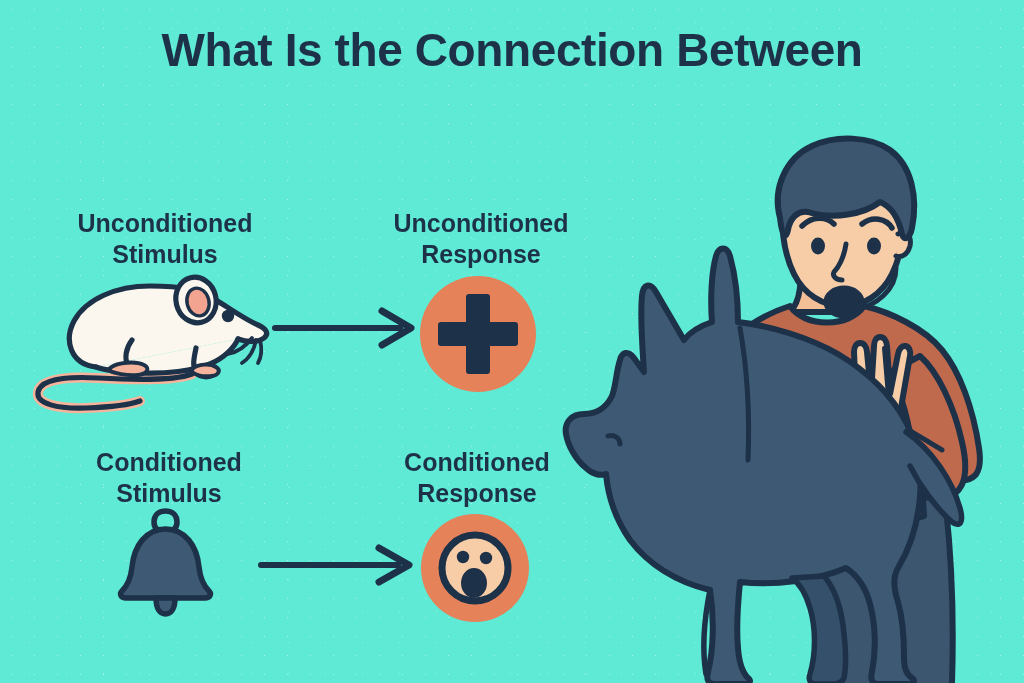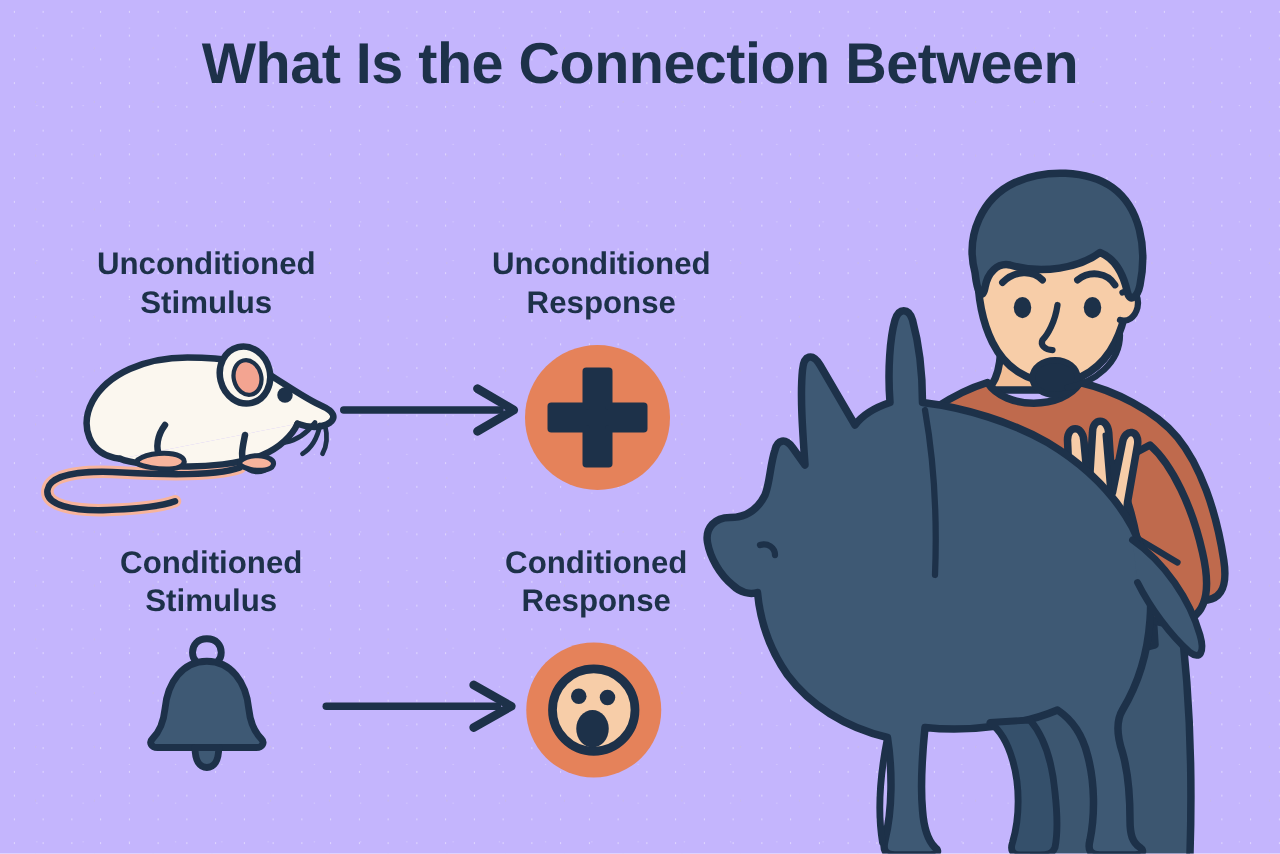--- a/index.html
+++ b/index.html
@@ -6,21 +6,21 @@
   html, body {
     margin: 0;
     padding: 0;
     background: #ffffff;
   }
   #canvas {
     position: relative;
     width: 1024px;
     height: 683px;
     overflow: hidden;
-    background: #c4b5fd;
+    background: #5eead4;
     font-family: "Liberation Sans", "DejaVu Sans", sans-serif;
     -webkit-font-smoothing: antialiased;
   }
   
   #speckle {
     position: absolute;
     inset: 0;
     pointer-events: none;
     opacity: .55;
     background-image:
@@ -51,20 +51,21 @@
 
   
   .lbl {
     position: absolute;
     color: #1d3149;
     font-weight: 700;
     font-size: 25px;
     line-height: 31px;
     text-align: center;
     white-space: nowrap;
+    margin-top: 12px;
   }
   .lbl span { display: block; }
 
   #lbl-us { left: 44px;  top: 196px; width: 242px; }
   #lbl-ur { left: 360px; top: 196px; width: 242px; }
   #lbl-cs { left: 48px;  top: 435px; width: 242px; }
   #lbl-cr { left: 356px; top: 435px; width: 242px; }
 
   
   .art { position: absolute; }

